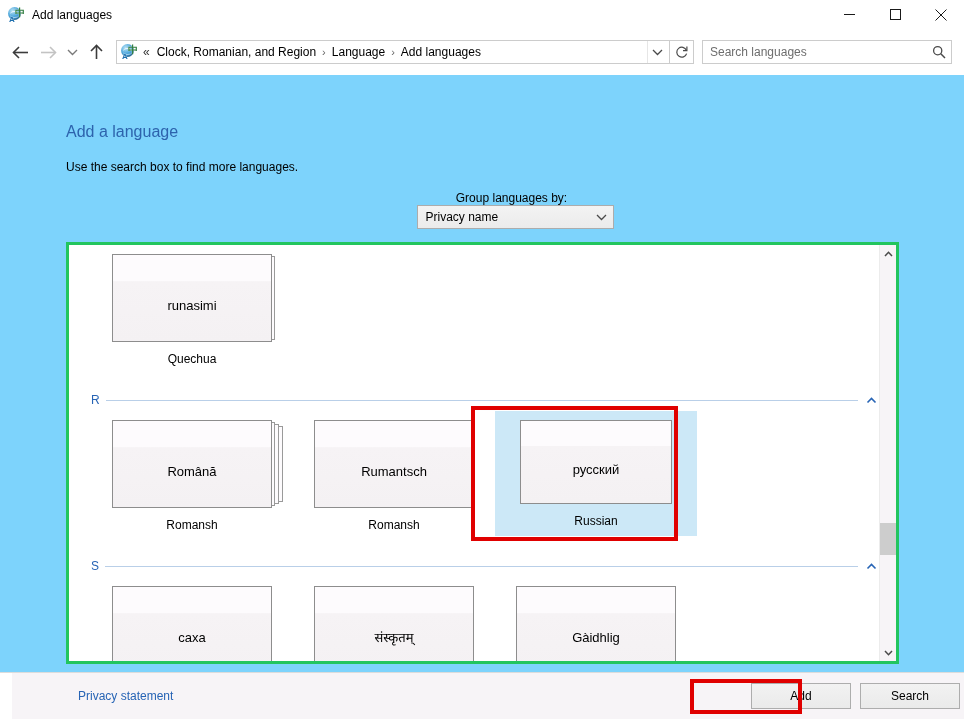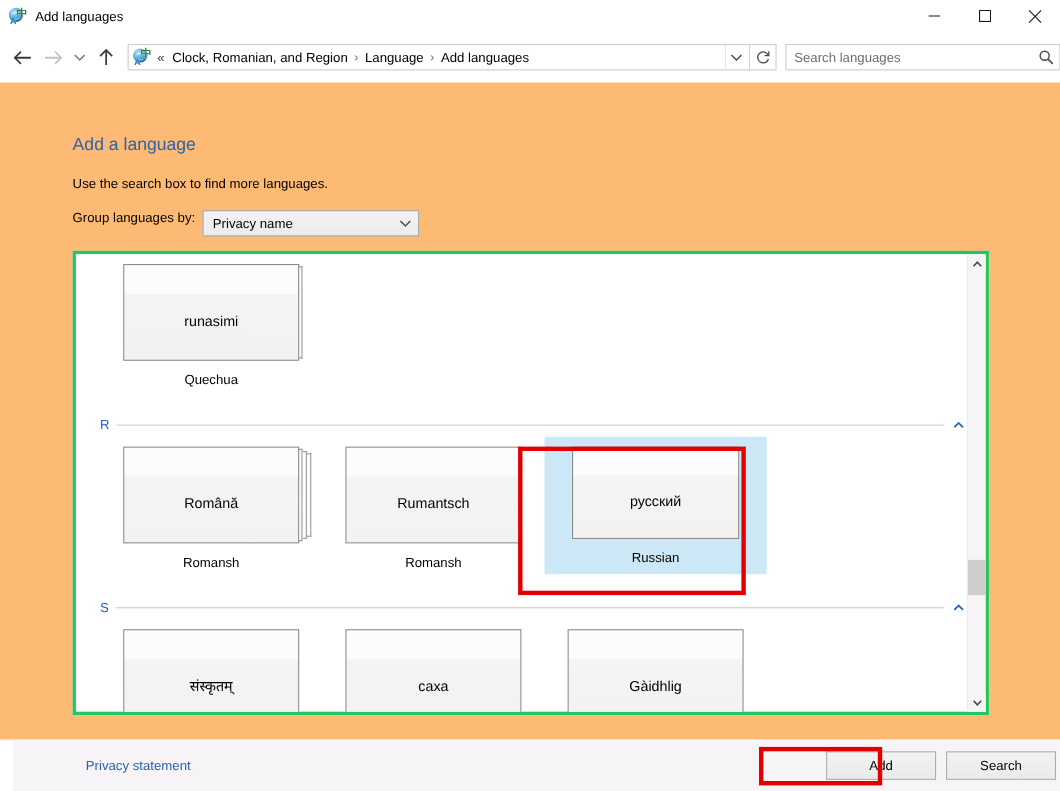--- a/index.html
+++ b/index.html
@@ -170,21 +170,21 @@
     margin-right: 8px;
   }
 
   .searchbox {
     width: 250px; height: 24px;
     border: 1px solid #cccccc;
     background: #ffffff;
     display: flex;
     align-items: center;
     flex: 0 0 auto;
-    margin-right: 0;
+    margin-right: 12px;
   }
   .searchbox input {
     flex: 1 1 auto;
     border: none;
     outline: none;
     background: transparent;
     font-family: "Liberation Sans", sans-serif;
     font-size: 12px;
     color: #000000;
     padding-left: 7px;
@@ -197,39 +197,41 @@
     align-items: center;
     justify-content: center;
     flex: 0 0 auto;
   }
 
   
   .content {
     position: absolute;
     left: 0; top: 75px;
     width: 964px; height: 597px;
-    background: #fdba74;
+    background: #7dd3fc;
     padding-left: 66px;
   }
 
   .page-title {
     font-size: 16px;
     color: #2d63ad;
     padding-top: 47px;
     line-height: 20px;
   }
   .page-subtitle {
     font-size: 12px;
     color: #000000;
     padding-top: 18px;
   }
 
   .group-row {
     display: flex;
+    align-items: center;
     padding-top: 17px;
+    flex-direction: column;
   }
   .group-label {
     font-size: 12px;
     color: #000000;
     margin-right: 7px;
   }
   .combo {
     width: 197px; height: 24px;
     border: 1px solid #acacac;
     background: linear-gradient(to bottom, #f3f3f3 0%, #ebebeb 100%);
@@ -611,30 +613,30 @@
           <svg width="11" height="7" viewBox="0 0 11 7">
               <path d="M1.5 5.5 L5.5 1.5 L9.5 5.5" fill="none" stroke="#2764b5" stroke-width="1.6"></path>
             </svg>
         </span>
       </div>
 
       <div class="tilerow">
         <div class="tilecell">
           <div class="tilewrap">
             <div class="tile">
-              <span class="tile-native">संस्कृतम्</span>
+              <span class="tile-native">саха</span>
             </div>
           </div>
 
         </div>
 
         <div class="tilecell">
           <div class="tilewrap">
             <div class="tile">
-              <span class="tile-native">саха</span>
+              <span class="tile-native">संस्कृतम्</span>
             </div>
           </div>
 
         </div>
 
         <div class="tilecell">
           <div class="tilewrap">
             <div class="tile">
               <span class="tile-native">Gàidhlig</span>
             </div>

